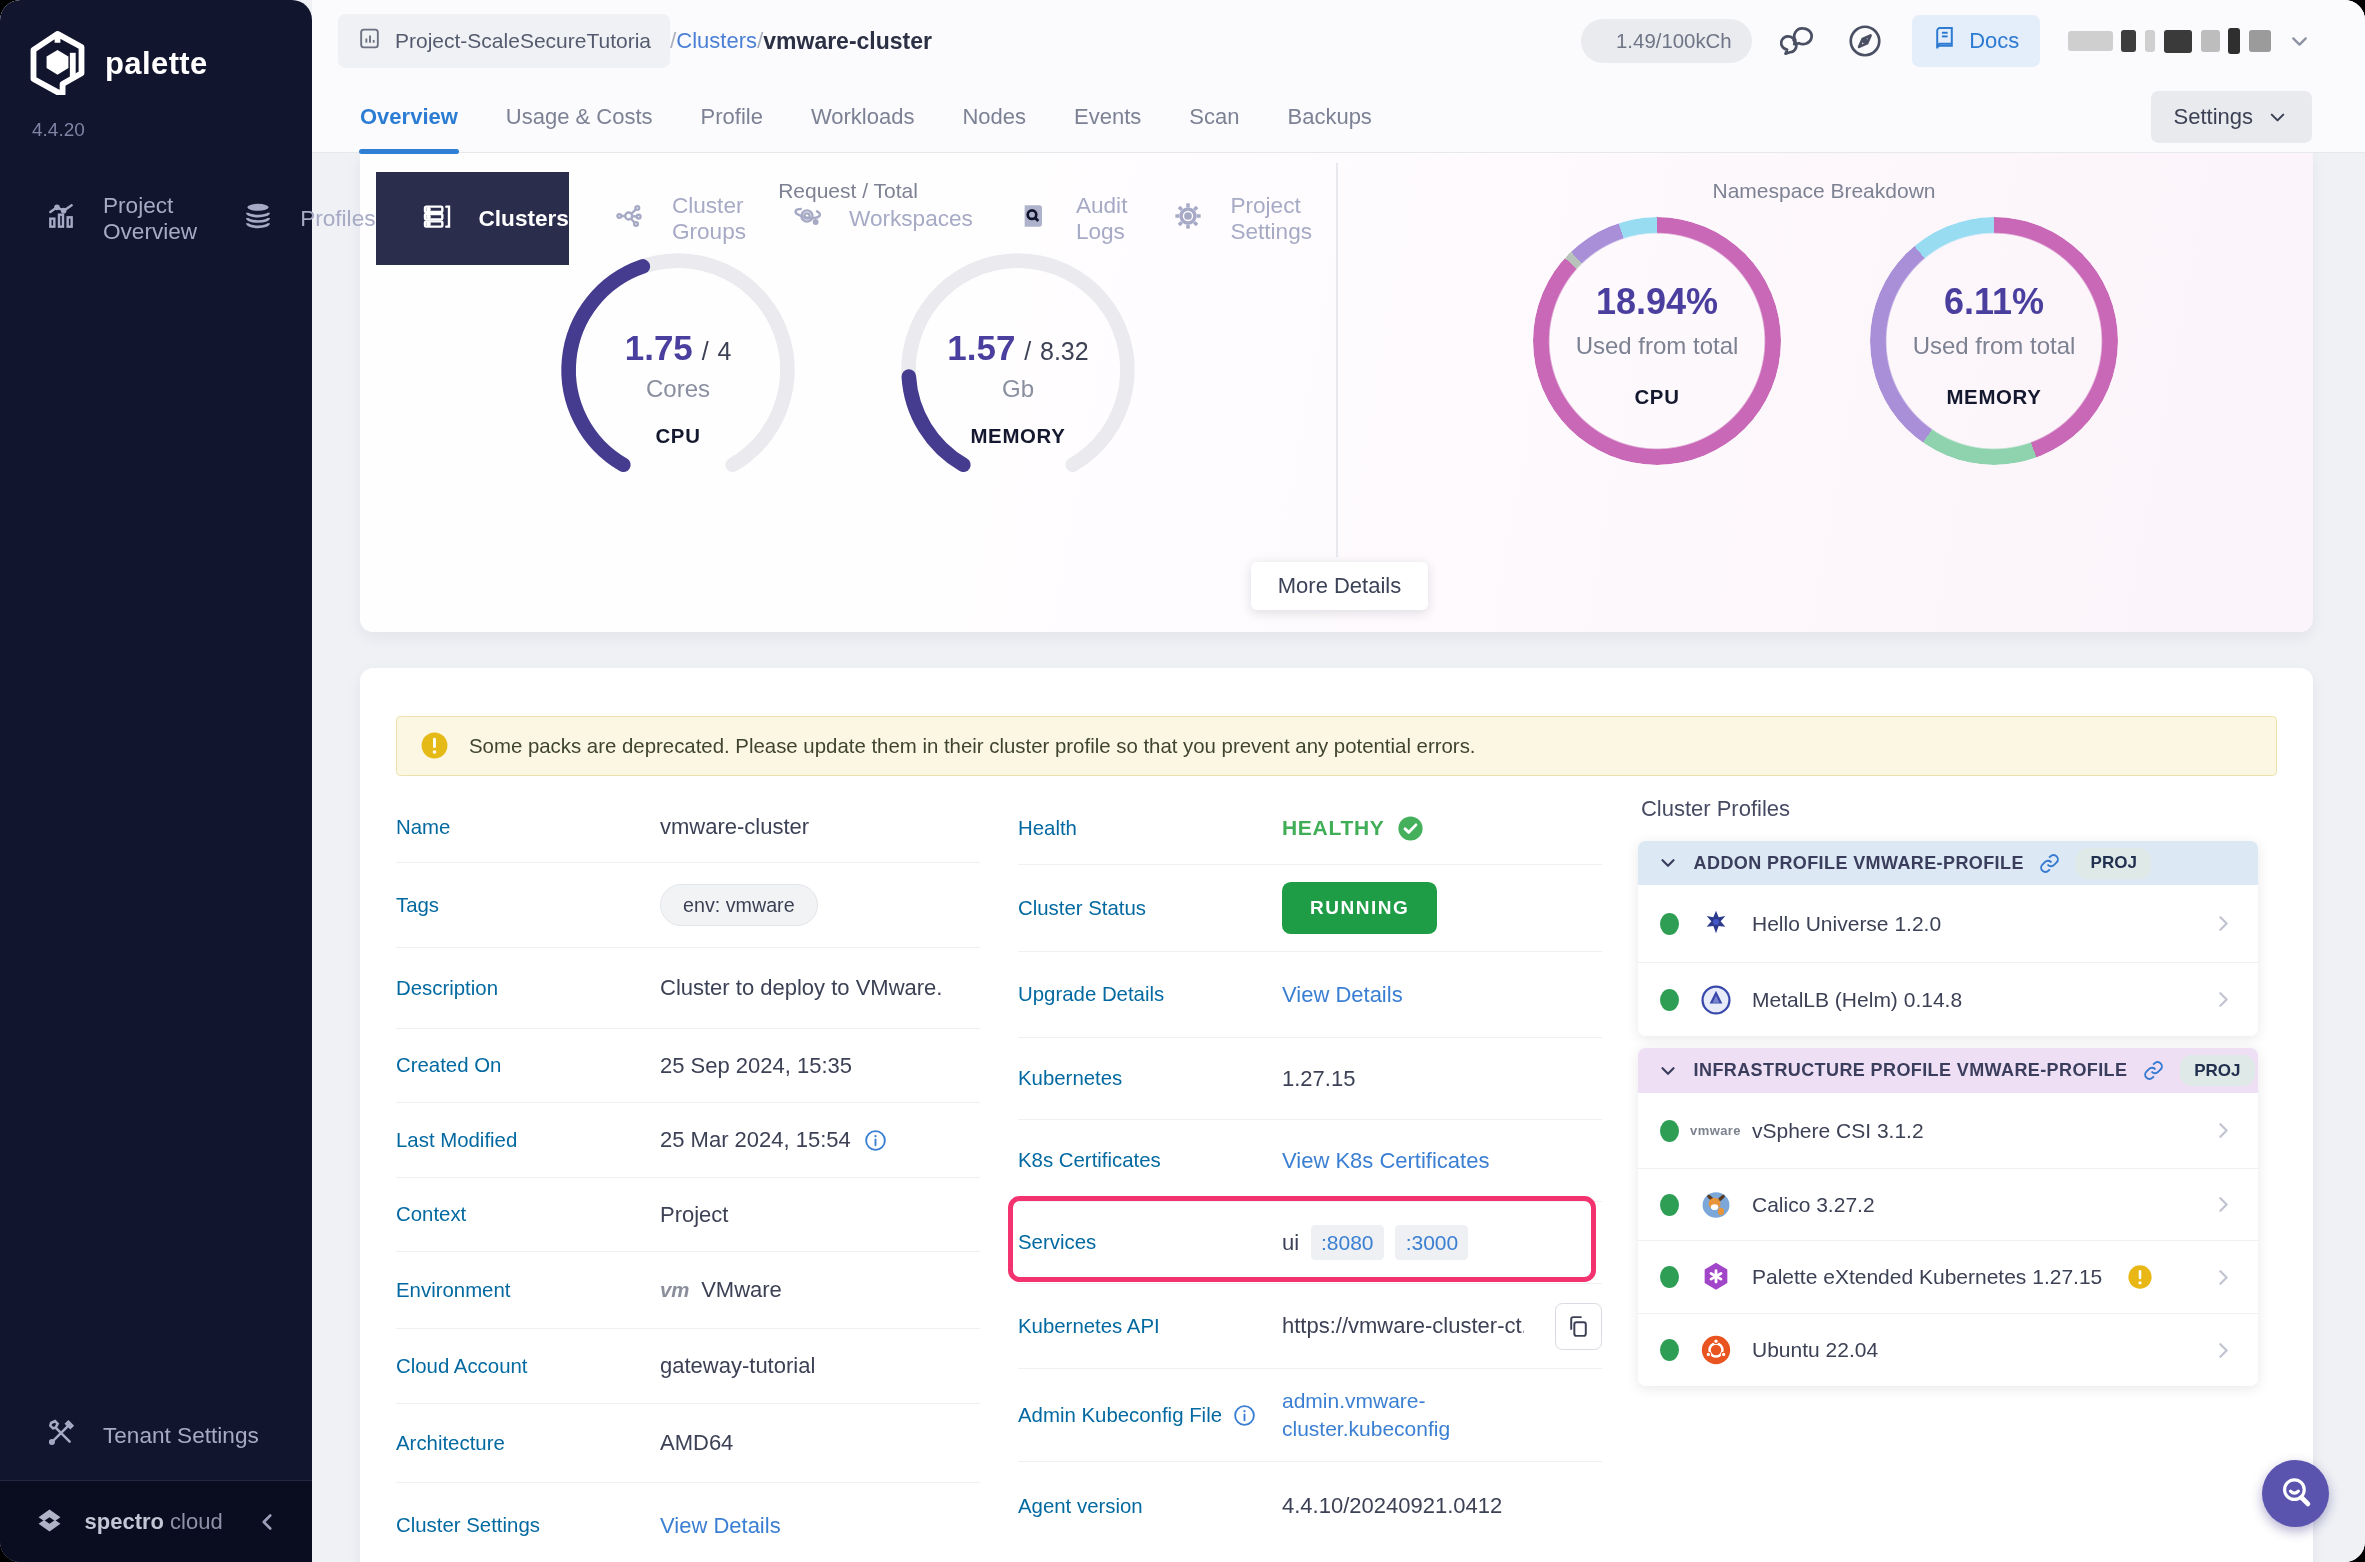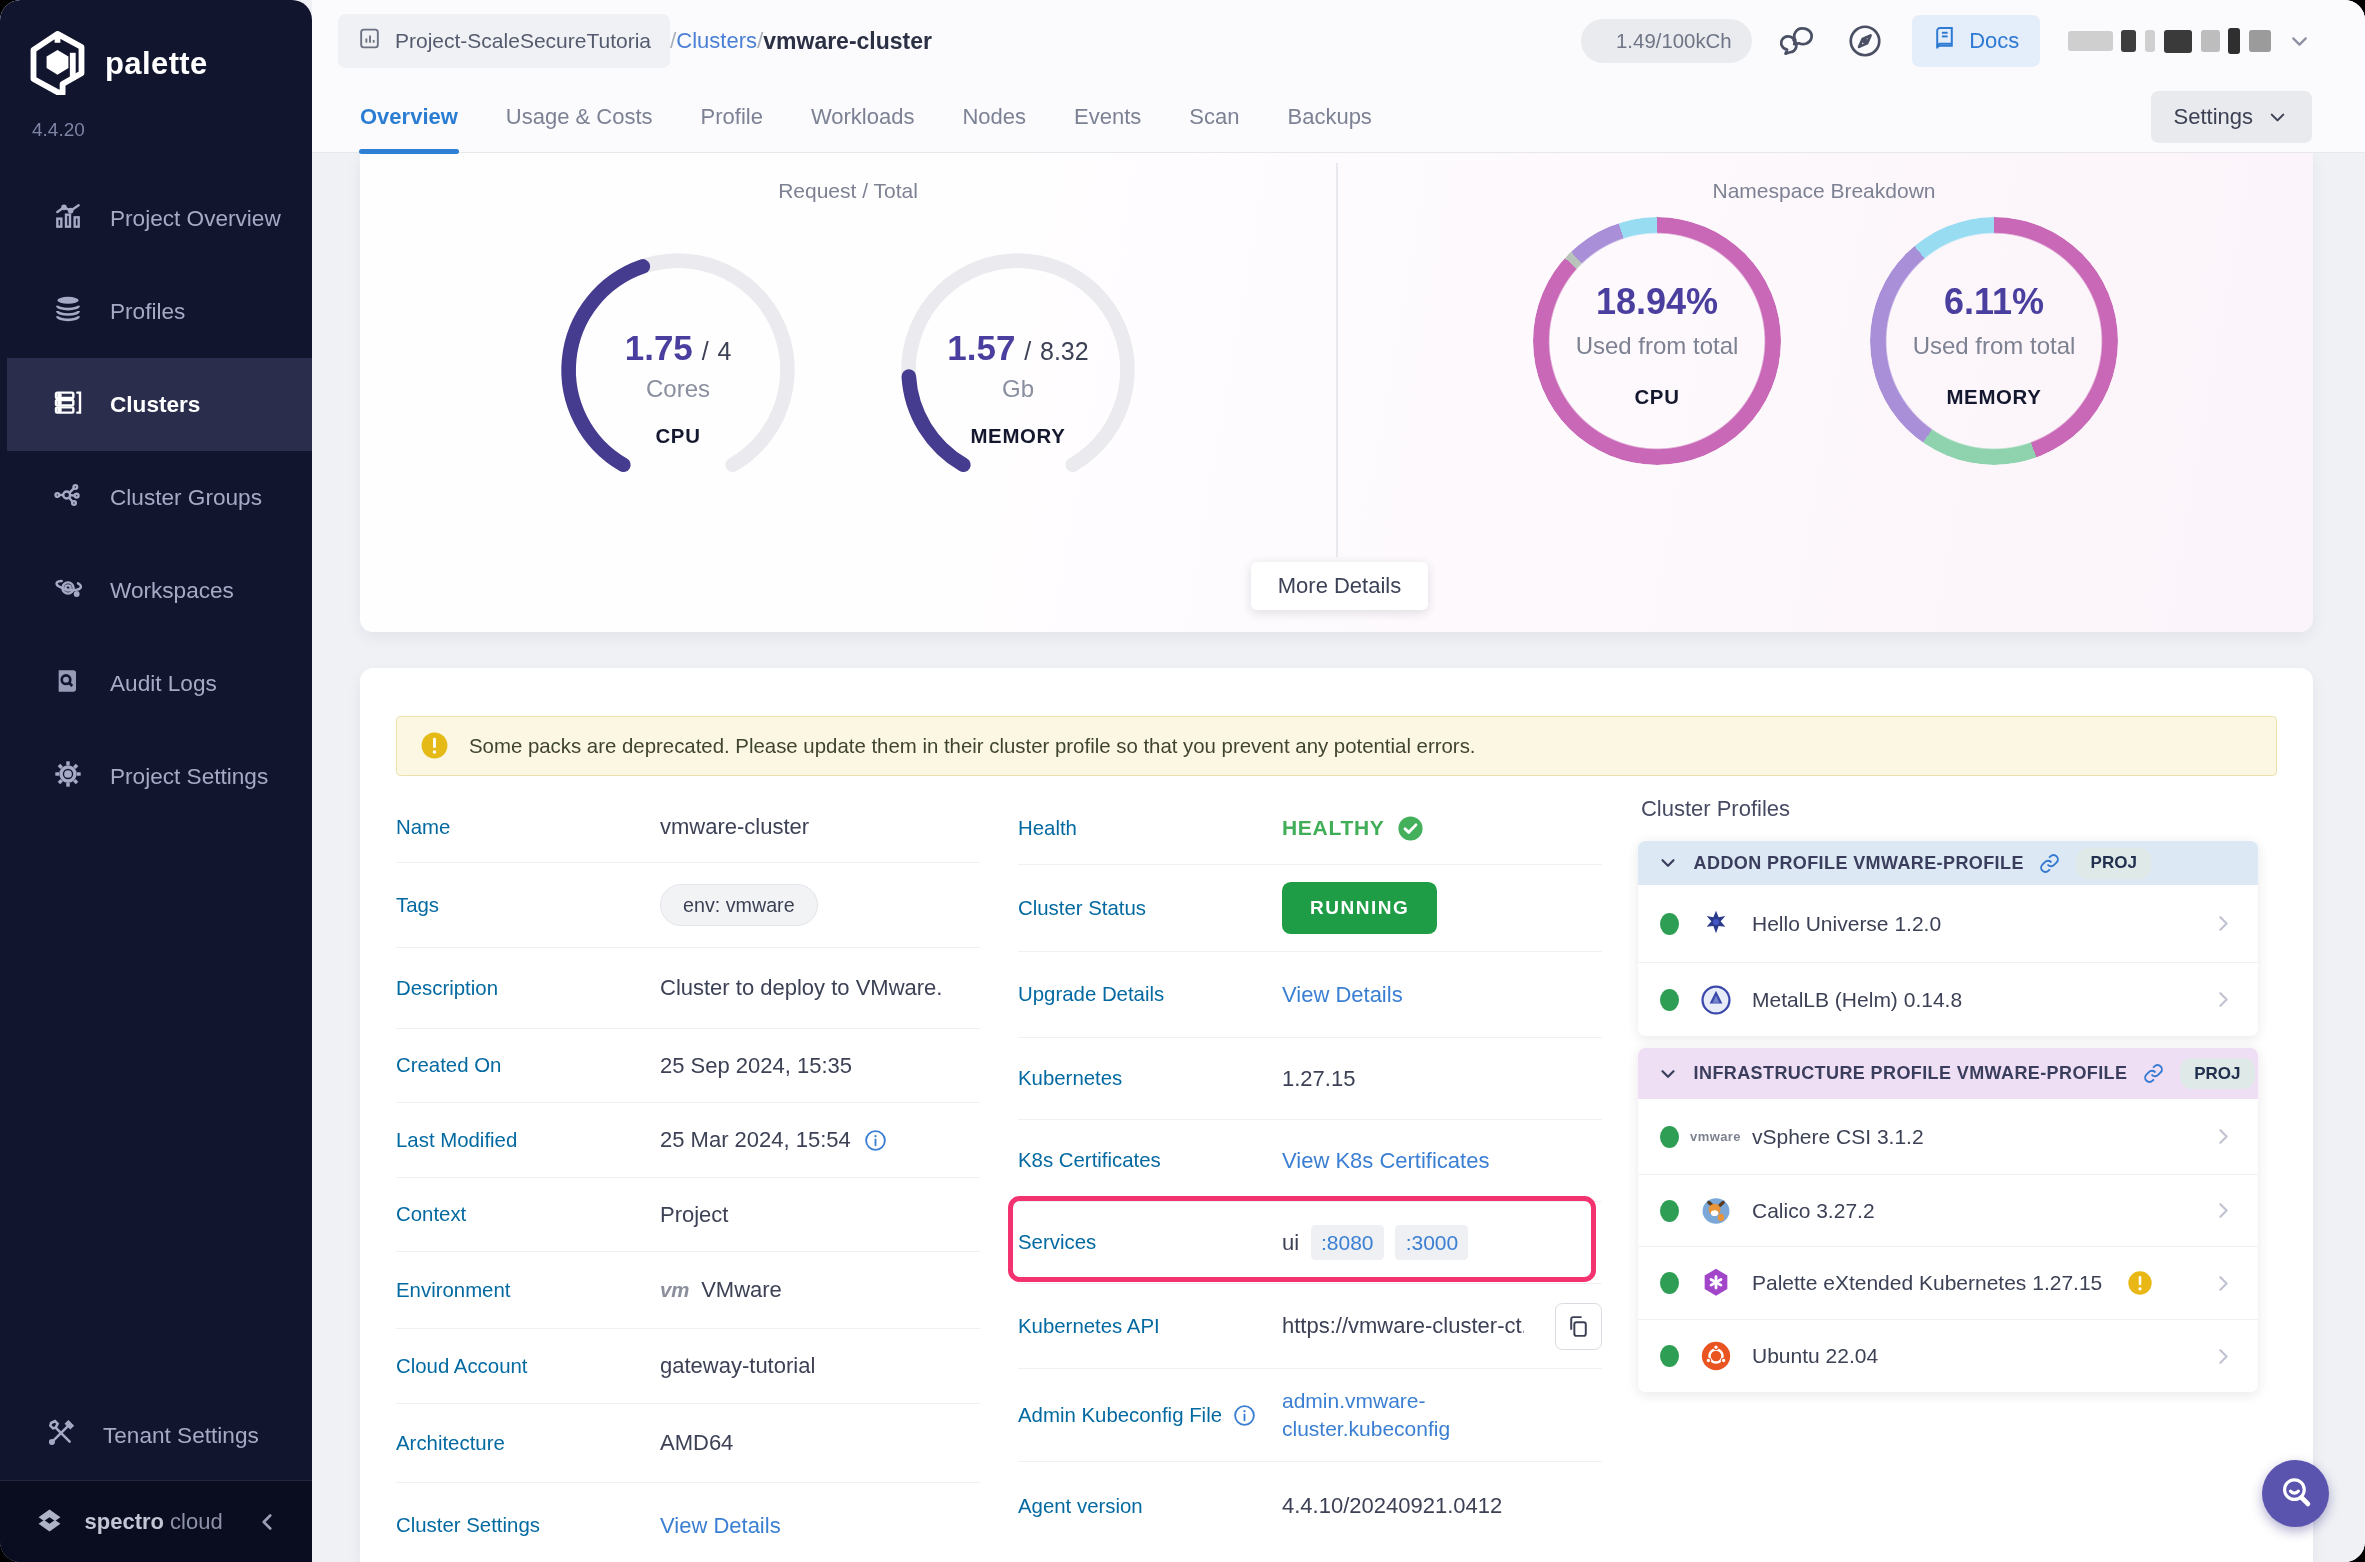--- a/index.html
+++ b/index.html
@@ -4,21 +4,21 @@
 <style>
   html,body{margin:0;padding:0;width:2366px;height:1563px;background:#000;font-family:"Liberation Sans","DejaVu Sans",sans-serif;}
   *{box-sizing:border-box;}
   .window{position:absolute;inset:0;border-radius:20.4px;overflow:hidden;background:#eff1f5;}
 
   
   .sidebar{position:absolute;left:0;top:0;bottom:0;width:312px;background:#12152e;color:#a6aac5;display:flex;flex-direction:column;z-index:30;border-radius:20px;}
   .logo-row{display:flex;align-items:center;gap:19px;padding:31px 0 0 29px;}
   .brand{font-size:31px;font-weight:700;color:#fff;letter-spacing:0.4px;}
   .version{padding:22px 0 0 32px;font-size:19px;color:#7e84a3;}
-  .nav{margin-top:31px;display:flex;flex-direction:column;padding-left:7px;}
+  .nav{margin-top:31px;display:flex;flex-direction:row;}
   .nav-item{height:93px;display:flex;align-items:center;gap:26px;padding-left:45px;font-size:22.6px;color:#a6aac5;cursor:pointer;}
   .nav-item.active{background:#2a2e4c;color:#fff;font-weight:600;}
   .nav-item svg{flex:0 0 auto;}
   .sidebar-bottom{margin-top:auto;}
   .upgrade{background:#0a0d20;padding:32px 25px 34px;text-align:center;}
   .upgrade p{margin:0 0 28px;font-size:22px;line-height:1.45;color:#c7cad9;}
   .upgrade-btn{display:inline-block;background:#5fc46f;color:#256b36;font-weight:700;font-size:22.6px;border:none;border-radius:7.3px;padding:14.6px 36px;cursor:pointer;font-family:inherit;}
   .side-footer{background:#0a0d20;border-top:1.5px solid #23273f;height:82px;display:flex;align-items:center;gap:17.5px;padding:0 32px;}
   .footer-brand{font-size:22px;color:#c3c6d4;font-weight:600;}
   .footer-brand .light{color:#8d92a8;font-weight:400;}
@@ -86,21 +86,21 @@
   .api-value{max-width:248px;overflow:hidden;white-space:nowrap;}
   .copy-btn{margin-left:19px;width:47px;height:47px;background:#fff;border:1.5px solid #d9dbe2;border-radius:7.3px;display:flex;align-items:center;justify-content:center;color:#3c4155;cursor:pointer;flex:0 0 auto;}
   .two-line{line-height:1.35;font-size:21px;}
   .services-highlight{position:absolute;left:648px;top:528px;width:588px;height:86px;border:5.1px solid #f2336f;border-radius:11.7px;pointer-events:none;z-index:8;}
 
   .col-right{position:absolute;left:1278px;top:124px;width:620px;}
   .profiles-title{font-size:22px;color:#464b63;margin:4.4px 0 19px 2.9px;}
   .pgroup{border-radius:7.3px;box-shadow:0 2.9px 11.7px rgba(40,44,70,.10);margin-bottom:11.7px;}
   .pgroup-header{height:44px;display:flex;align-items:center;gap:14.6px;padding:0 19px;border-radius:7.3px 7.3px 0 0;}
   .pgroup-header.addon{background:#dce9f5;}
-  .pgroup-header.infra{background:#eedff5;height:51px;}
+  .pgroup-header.infra{background:#eedff5;height:45px;}
   .pgroup-title{font-size:18px;font-weight:700;color:#3a3e5c;letter-spacing:0.4px;white-space:nowrap;}
   .proj-badge{background:#dfe9e8;color:#22304f;font-size:17px;font-weight:700;border-radius:11.7px;padding:5.8px 14.6px;}
   .pitem{background:#fff;display:flex;align-items:center;gap:19px;padding:0 22px 0 22px;border-bottom:1.5px solid #eef0f3;cursor:pointer;}
   .pitem.last{border-bottom:none;border-radius:0 0 7.3px 7.3px;}
   .pitem-name{font-size:21px;color:#3c4155;}
   .green-dot{width:19px;height:22px;border-radius:50%;background:#2e9e54;flex:0 0 auto;}
   .pitem-chevron{margin-left:auto;color:#c2c5d1;display:flex;}
   .picon{width:35px;height:35px;display:flex;align-items:center;justify-content:center;flex:0 0 auto;}
   .vm-text{font-style:italic;font-weight:700;color:#8b8f9c;font-size:20.4px;}
   .vmware-text{font-weight:700;color:#7d828f;font-size:13px;letter-spacing:0.4px;}

